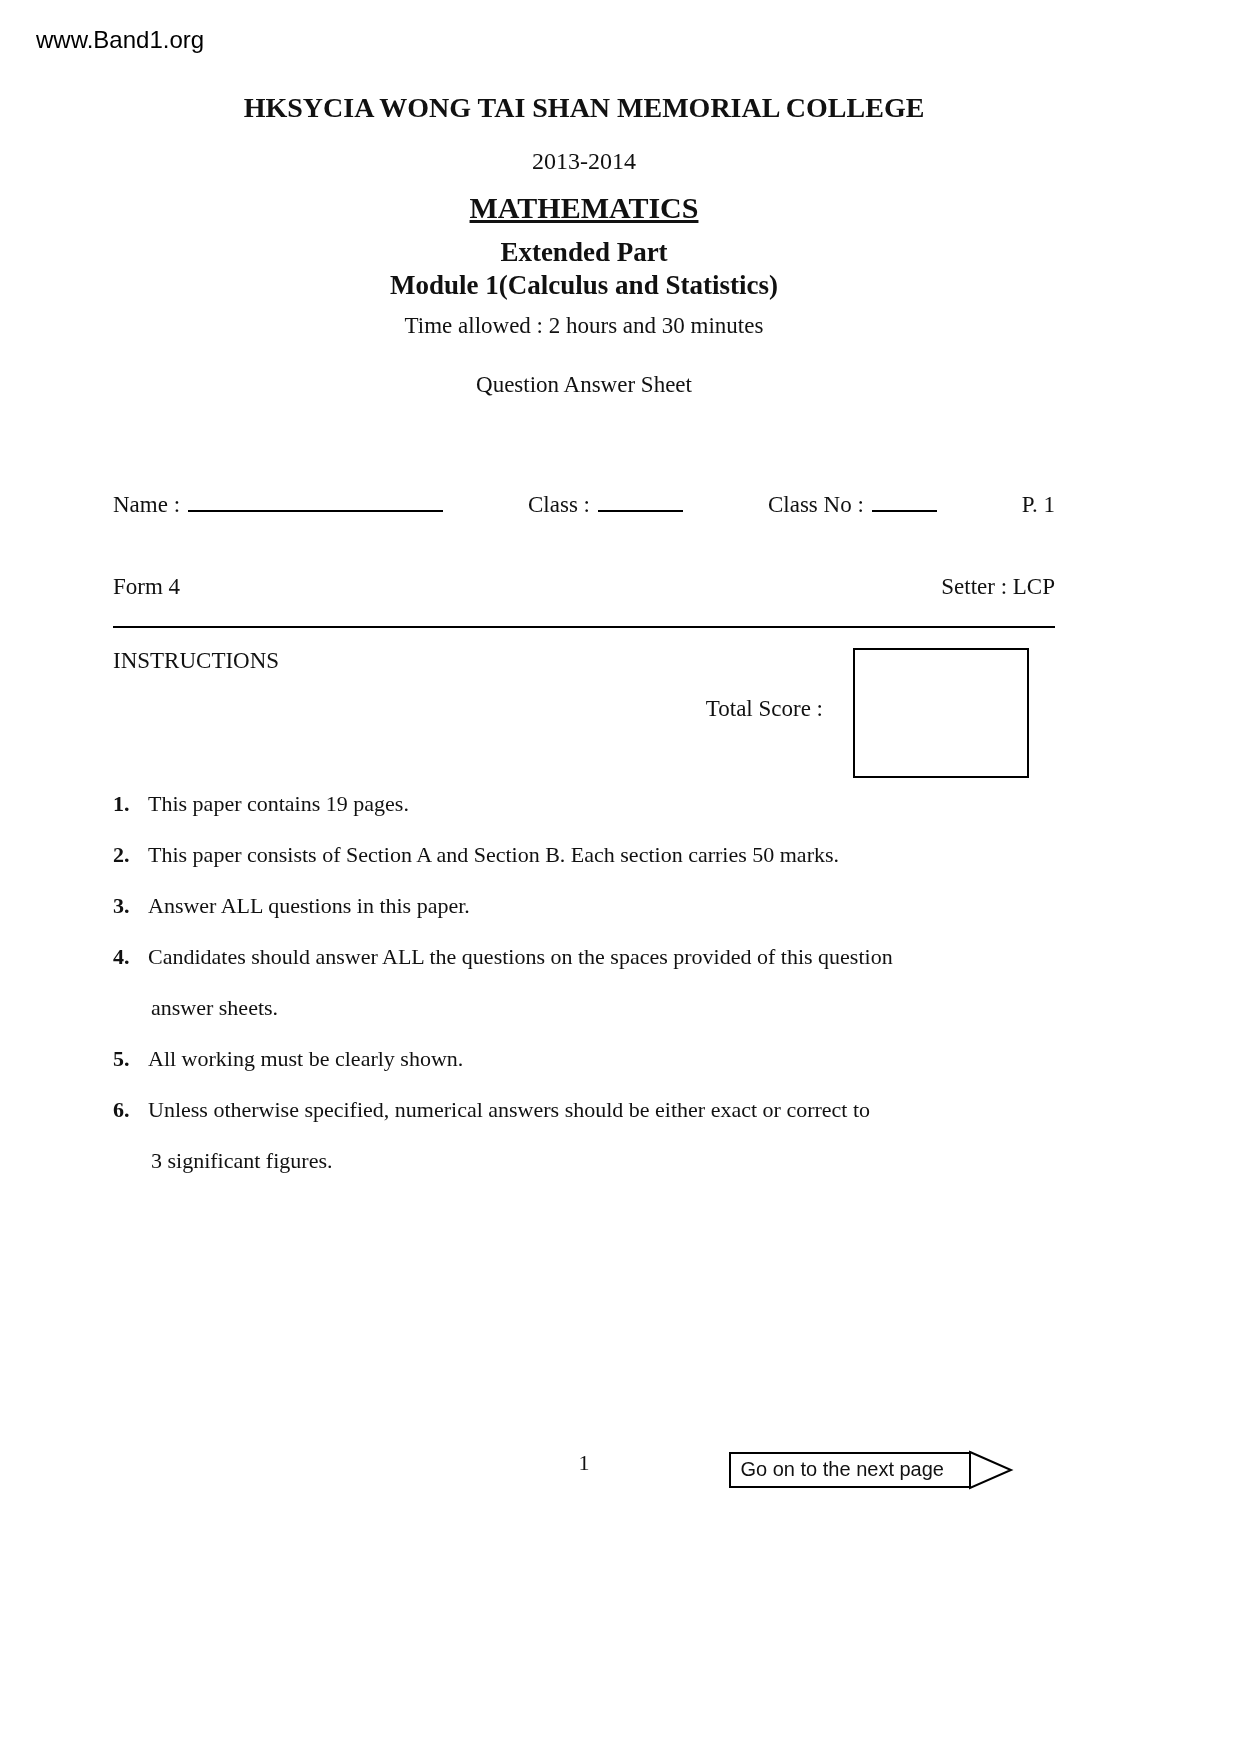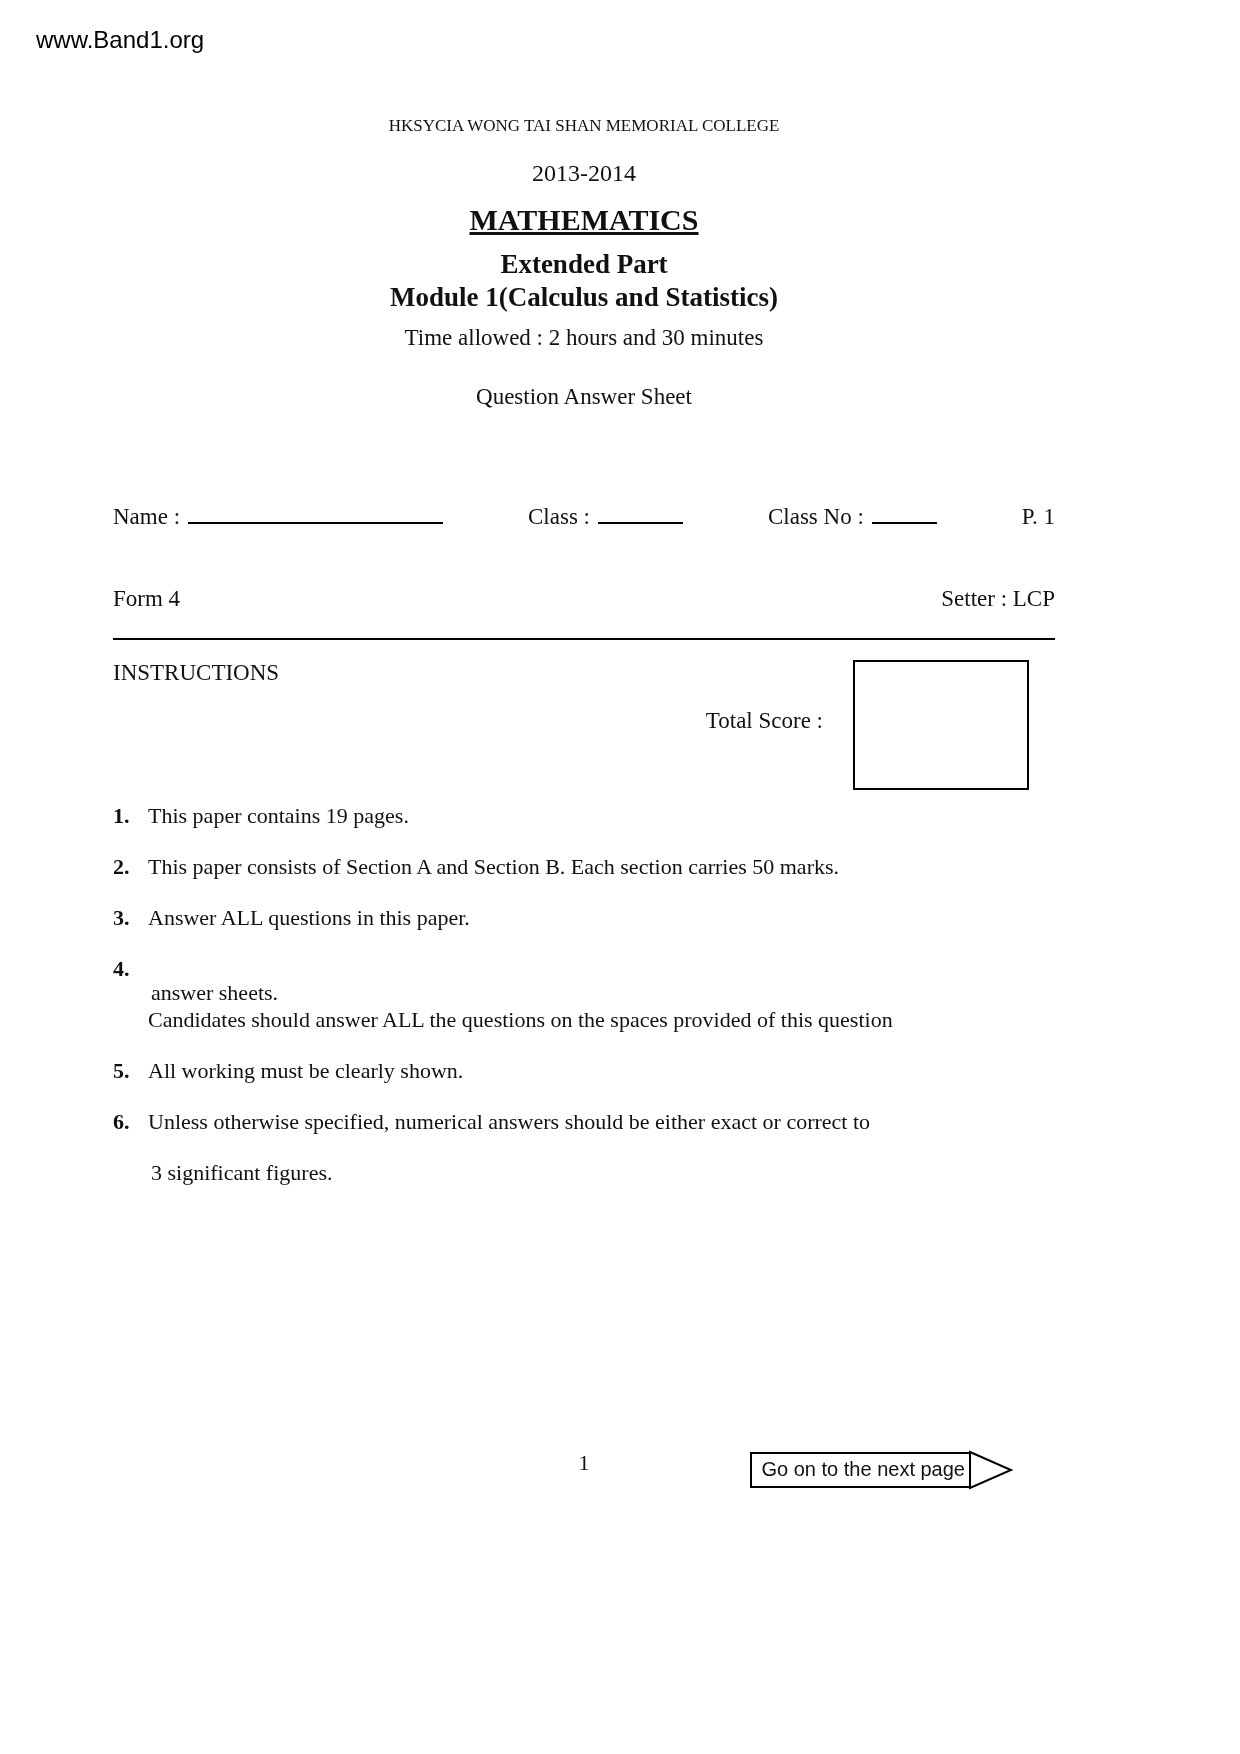--- a/index.html
+++ b/index.html
@@ -19,21 +19,21 @@
     font-size: 24px;
     color: #000;
   }
   .content {
     position: absolute;
     top: 0;
     left: 113px;
     width: 942px;
   }
   .page-header { text-align: center; }
-  .school-name   { margin-top: 116px; font-size: 17px; }
+  .school-name   { margin-top: 92px; font-size: 28px; font-weight: bold; }
   .school-year   { margin-top: 24px;  font-size: 24px; }
   .exam-title    { margin-top: 22px;  font-size: 24px; }
   .subject       { margin-top: 16px;  font-size: 30px; font-weight: bold; text-decoration: underline; }
   .subject-part  { margin-top: 12px;   font-size: 27px; font-weight: bold; }
   .module        { margin-top: 2px;   font-size: 27px; font-weight: bold; }
   .time-allowed  { margin-top: 12px;  font-size: 23px; }
   .sheet-title   { margin-top: 33px;  font-size: 23px; }
 
   .student-info-row {
     margin-top: 90px;
@@ -121,21 +121,21 @@
   }
   .next-page-arrow {
     position: absolute;
     right: 40px;
     top: 0;
     display: flex;
     align-items: center;
   }
   .next-page-box {
     border: 2px solid #000;
-    padding: 4px 4px 5px 10px;
+    padding: 4px 25px 5px 10px;
     font-family: "Liberation Sans", sans-serif;
     font-size: 20px;
     background: #fff;
     white-space: nowrap;
   }
   .arrow-head { margin-left: -2px; display: block; }
 </style>
 </head>
 <body>
 
@@ -195,22 +195,22 @@
       </div>
       <div class="inst-item">
         <span class="inst-num">3.</span>
         <div class="inst-body">
           <div class="inst-line"><span>Answer </span><span class="seg-bold">ALL</span><span> questions in this paper.</span></div>
         </div>
       </div>
       <div class="inst-item">
         <span class="inst-num">4.</span>
         <div class="inst-body">
+          <div class="inst-line"><span>Candidates should answer </span><span class="seg-bold">ALL</span><span> the questions on the spaces provided of this question</span></div>
           <div class="inst-line cont"><span>answer sheets.</span></div>
-          <div class="inst-line"><span>Candidates should answer </span><span class="seg-bold">ALL</span><span> the questions on the spaces provided of this question</span></div>
         </div>
       </div>
       <div class="inst-item">
         <span class="inst-num">5.</span>
         <div class="inst-body">
           <div class="inst-line"><span>All working must be clearly shown.</span></div>
         </div>
       </div>
       <div class="inst-item">
         <span class="inst-num">6.</span>

